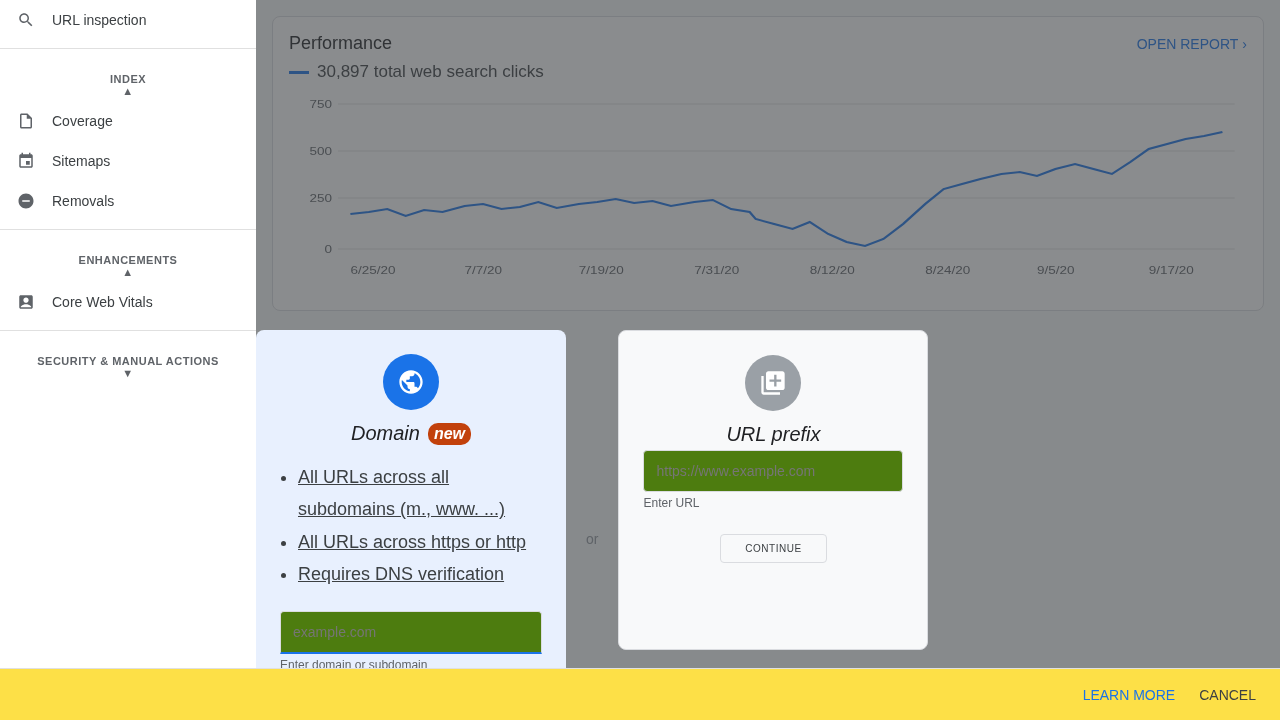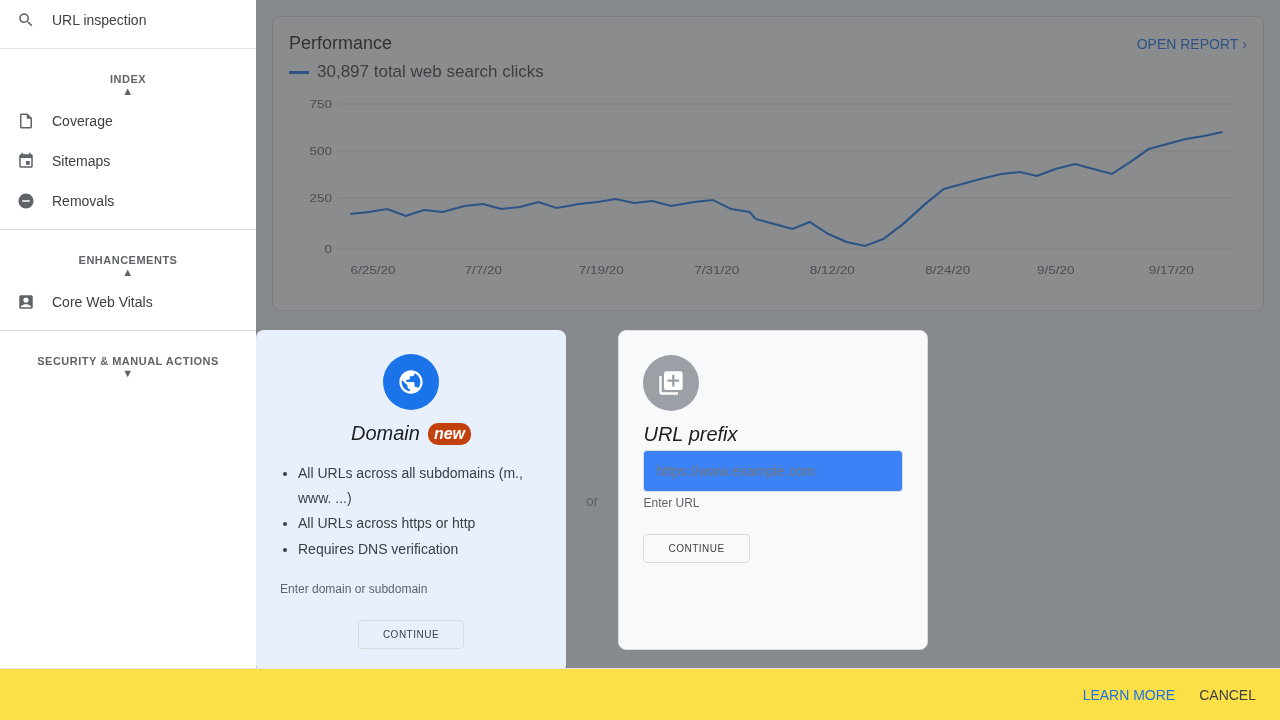--- a/index.html
+++ b/index.html
@@ -143,21 +143,21 @@
       display: flex; flex-direction: column; align-items: center;
     }
 
     .url-prefix-card {
       background: #f8f9fa;
       border: 1px solid #dadce0;
       border-radius: 8px;
       padding: 24px;
       width: 310px;
       min-height: 320px;
-      display: flex; flex-direction: column; align-items: flex-start;
+      display: flex; flex-direction: column; align-items: center;
     }
 
     .card-icon {
       width: 56px; height: 56px;
       background: #9aa0a6;
       border-radius: 50%;
       margin-bottom: 12px;
       display: flex; align-items: center; justify-content: center;
     }
     .domain-card .card-icon {
@@ -179,31 +179,32 @@
       padding: 2px 6px;
       border-radius: 10px;
       text-transform: lowercase;
       text-align: center;
     }
 
     .card-features {
       list-style: disc;
       padding-left: 18px;
       margin: 12px 0 20px;
-      font-size: 14px;
+      font-size: 18px;
       color: #3c4043;
       line-height: 1.8;
       width: 100%;
+      text-decoration: underline;
     }
 
     .card-input-group {
       width: 100%;
       border: 1px solid #dadce0;
       border-radius: 4px;
-      background: #3b82f6;
+      background: #4d7c0f;
       padding: 8px 12px;
       margin-bottom: 4px;
     }
     .domain-card .card-input-group {
       border-bottom: 2px solid #1a73e8;
       border-radius: 4px 4px 0 0;
       border-left: 1px solid #dadce0;
       border-right: 1px solid #dadce0;
       border-top: 1px solid #dadce0;
     }
@@ -454,20 +455,23 @@
     </div>
     <div class="card-type-title">
       <span>Domain</span>
       <span class="new-badge">new</span>
     </div>
     <ul class="card-features">
       <li>All URLs across all subdomains (m., www. ...)</li>
       <li>All URLs across https or http</li>
       <li>Requires DNS verification</li>
     </ul>
+    <div class="card-input-group">
+      <input class="card-input" type="text" placeholder="example.com" style="">
+    </div>
     <div class="input-hint">Enter domain or subdomain</div>
     <button class="continue-btn">CONTINUE</button>
   </div>
 
   <div style="display:flex;align-items:center;padding:0 20px;font-size:14px;color:#5f6368;align-self:center;">
     <span>or</span>
   </div>
 
   <div class="url-prefix-card">
     <div class="card-icon">

